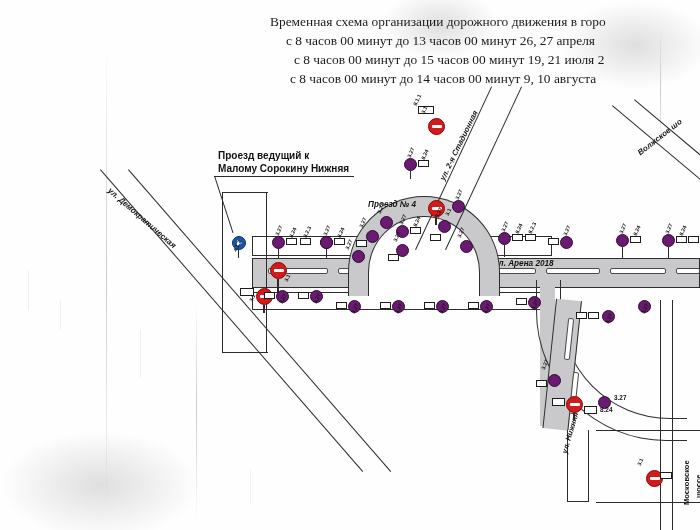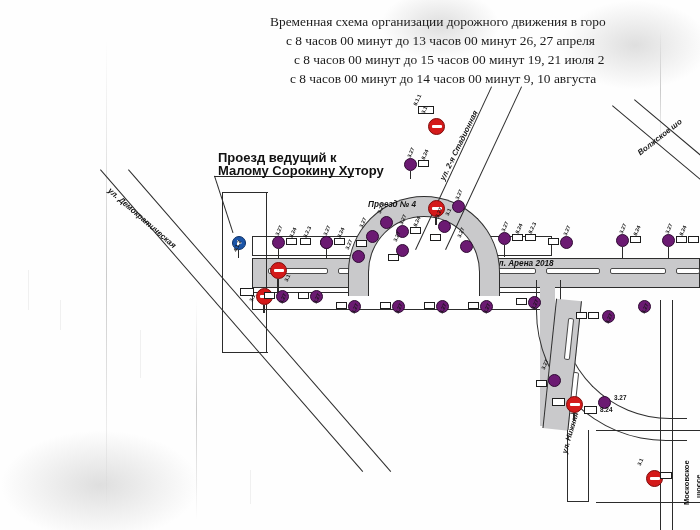--- a/index.html
+++ b/index.html
@@ -29,21 +29,21 @@
   .road{position:absolute;background:#c9c9cb;border:1.1px solid #2d2d2d;box-sizing:border-box;}
   .roadline{position:absolute;background:#ffffff;border:.9px solid #4a4a4a;box-sizing:border-box;border-radius:2px;}
   .thinline{position:absolute;background:#2b2b2b;}
   .whiteroad{position:absolute;background:#ffffff;border:1.1px solid #2d2d2d;box-sizing:border-box;}
 
   
   .maplbl{position:absolute;font-family:"Liberation Sans", sans-serif;
           font-size:8.4px;font-weight:bold;color:#131313;white-space:nowrap;
           font-style:italic;}
   .maplbl.plain{font-style:normal;}
-  .cap{position:absolute;font-size:13px;font-weight:bold;color:#111;
+  .cap{position:absolute;font-size:10px;font-weight:bold;color:#111;
        white-space:nowrap;font-family:"Liberation Sans", sans-serif;text-align:right;}
 
   
   .sign{position:absolute;}
   .s327{width:13px;height:13px;border-radius:50%;
         background:#6b1a72;border:1.4px solid #2f0b33;box-sizing:border-box;}
   .s31{width:17px;height:17px;border-radius:50%;
        background:#d41a1a;border:1.3px solid #7d0c0c;box-sizing:border-box;
        display:flex;align-items:center;justify-content:center;}
   .s31 i{display:block;width:10px;height:3.4px;background:#fff;border-radius:1px;}
@@ -164,21 +164,21 @@
 
   <div class="thinline" style="left:222px;top:192px;width:1.3px;height:160px;"></div>
   <div class="thinline" style="left:266px;top:192px;width:1.3px;height:160px;"></div>
   <div class="thinline" style="left:222px;top:192px;width:46px;height:1.3px;"></div>
   <div class="thinline" style="left:222px;top:352px;width:46px;height:1.3px;"></div>
 
   <div class="thinline" style="left:214px;top:176px;width:140px;height:1.2px;"></div>
   <div class="thinline" style="left:214px;top:176px;width:1.2px;height:60px;
        transform:rotate(-18deg);transform-origin:top left;"></div>
   <div class="cap" style="left:218px;top:150px;">Проезд ведущий к</div>
-  <div class="cap" style="left:218px;top:163px;">Малому Сорокину Хутору</div>
+  <div class="cap" style="left:218px;top:163px;">Малому Сорокину Нижняя</div>
 
   <div class="sign s412" style="left:232px;top:236px;">
       <i></i>
     </div>
   <div class="code" style="left:232px;top:250px;">4.1.2</div>
   <div class="post" style="left:238px;top:250px;width:1.4px;height:8px;"></div>
 
   <div class="sign s31" style="left:270px;top:262px;">
       <i></i>
     </div>

